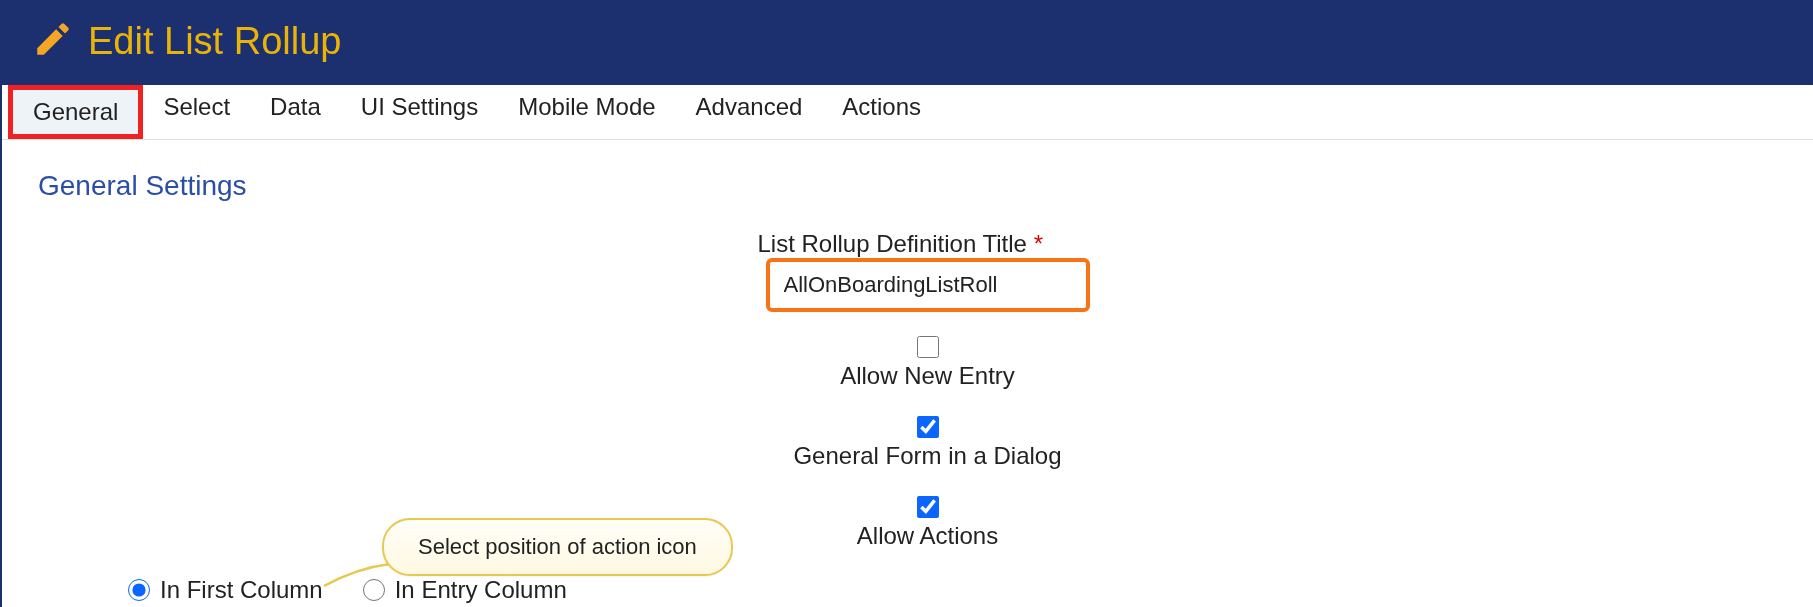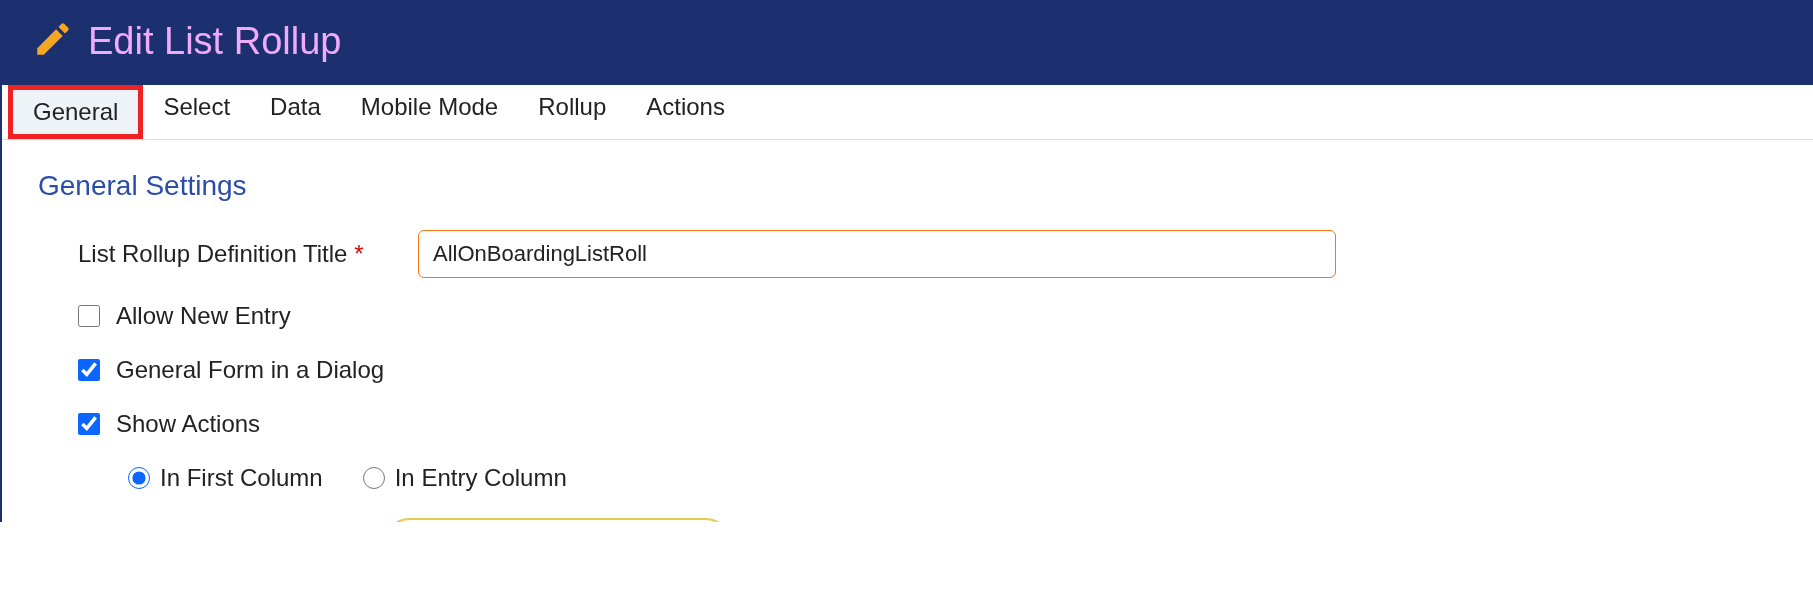--- a/index.html
+++ b/index.html
@@ -8,21 +8,21 @@
       padding: 0;
     }
     body {
       font-family: Arial, Helvetica, sans-serif;
       font-size: 21px;
       background: #fff;
       border-left: 2px solid #1c2f6e;
     }
     .header {
       background: #1c2f6e;
-      color: #f0abfc;
+      color: #eab308;
       padding: 18px 30px 20px 30px;
       display: flex;
       align-items: center;
       gap: 14px;
     }
     .header svg {
       width: 42px;
       height: 42px;
     }
     .header-title {
@@ -53,45 +53,47 @@
       color: #2a4da8;
       font-size: 28px;
       font-weight: normal;
       margin-bottom: 28px;
     }
     .form-row {
       display: flex;
       align-items: center;
       margin-bottom: 24px;
       padding-left: 40px;
+      flex-direction: column;
     }
     .form-label {
       font-size: 24px;
       color: #222;
       width: 340px;
       flex-shrink: 0;
     }
     .required {
       color: #d00;
     }
     .text-input {
       flex: 1;
       max-width: 918px;
       padding: 10px 14px;
       font-size: 22px;
-      border: 1px solid #f97316;
+      border: 4px solid #f97316;
       border-radius: 6px;
       color: #222;
     }
     .check-row {
       display: flex;
       align-items: center;
-      gap: 16px;
+      gap: 4px;
       padding-left: 40px;
       margin-bottom: 26px;
+      flex-direction: column;
     }
     .check-row input[type=checkbox] {
       width: 22px;
       height: 22px;
       accent-color: #0a66ff;
       cursor: pointer;
     }
     .check-label {
       font-size: 24px;
       color: #222;
@@ -159,22 +161,23 @@
       <path d="M14.06 6.19l3.75 3.75" stroke="#1c2f6e" stroke-width="0.8"></path>
     </svg>
   </span>
   <span class="header-title">Edit List Rollup</span>
 </div>
 
 <div class="tabs">
   <div class="tab active">General</div>
   <div class="tab">Select</div>
   <div class="tab">Data</div>
+  <div class="tab">UI Settings</div>
   <div class="tab">Mobile Mode</div>
-  <div class="tab">Rollup</div>
+  <div class="tab">Advanced</div>
   <div class="tab">Actions</div>
 </div>
 
 <div class="content-wrap">
 <div class="content">
   <div class="section-title">General Settings</div>
 
   <div class="form-row">
     <div class="form-label">
       <span>List Rollup Definition Title</span>
@@ -188,21 +191,21 @@
     <span class="check-label">Allow New Entry</span>
   </div>
 
   <div class="check-row">
     <input type="checkbox" checked="" style="">
     <span class="check-label">General Form in a Dialog</span>
   </div>
 
   <div class="check-row">
     <input type="checkbox" checked="" style="">
-    <span class="check-label">Show Actions</span>
+    <span class="check-label">Allow Actions</span>
   </div>
 
   <div class="radio-row">
     <label class="radio-option">
       <input type="radio" name="position" checked="" style="">
       <span class="radio-label">In First Column</span>
     </label>
     <label class="radio-option">
       <input type="radio" name="position" style="">
       <span class="radio-label">In Entry Column</span>

